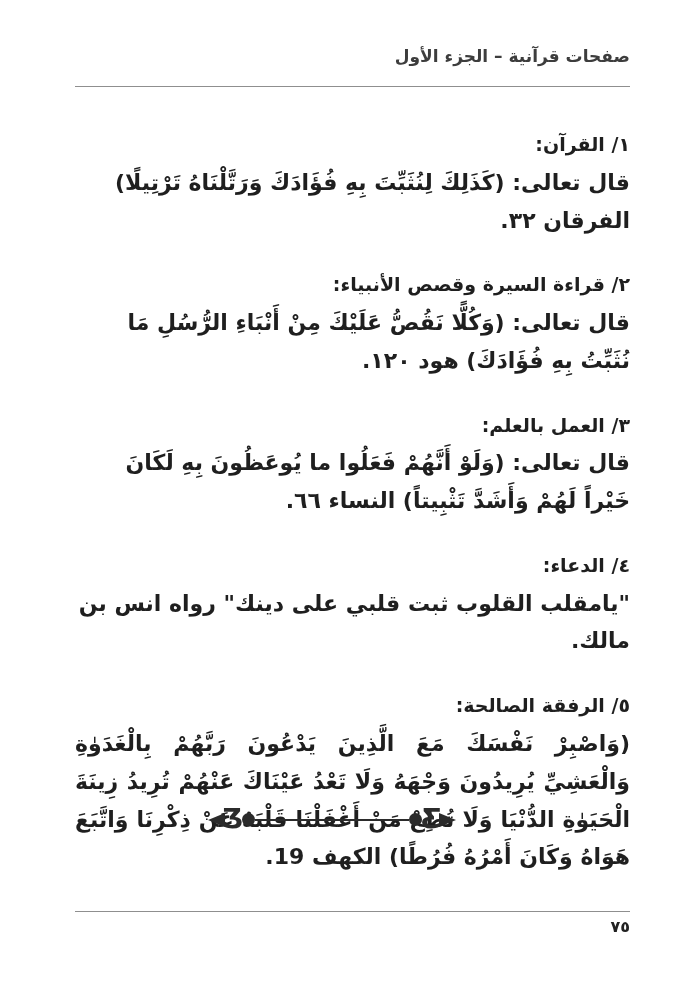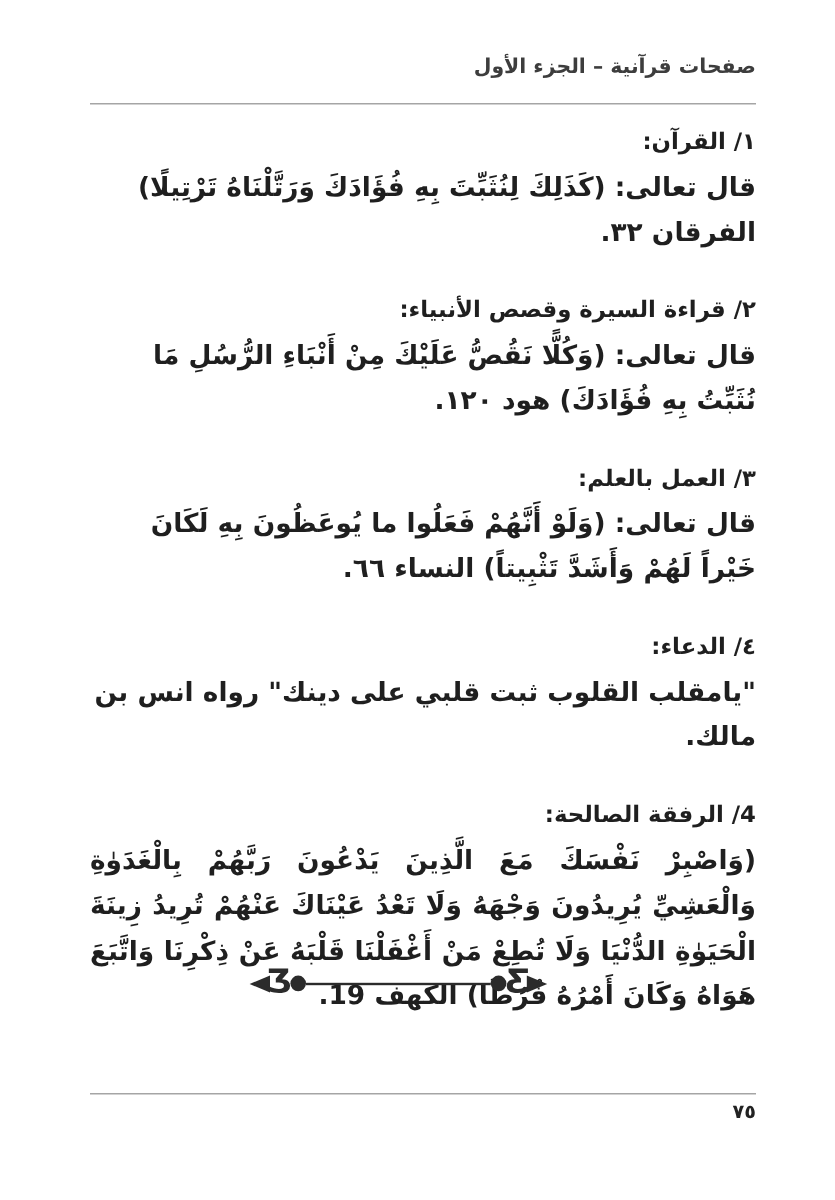--- a/index.html
+++ b/index.html
@@ -37,21 +37,21 @@
   }
   .page-title{
     margin-top:30px;
     text-align:center;
     font-size:36px;
     font-weight:bold;
     color:var(--title-ink);
     line-height:1.25;
   }
   .article-body{
-    margin-top:19px;
+    margin-top:45px;
     color:var(--ink);
   }
   .section{margin-bottom:33px;}
   .section:last-child{margin-bottom:0;}
   .section-heading{
     font-size:19px;
     font-weight:bold;
     line-height:1.35;
     margin-bottom:6px;
     color:var(--ink);
@@ -131,21 +131,21 @@
         <h2 class="section-heading">٣/ العمل بالعلم:</h2>
         <p class="section-body">قال تعالى: (وَلَوْ أَنَّهُمْ فَعَلُوا ما يُوعَظُونَ بِهِ لَكَانَ خَيْراً لَهُمْ وَأَشَدَّ تَثْبِيتاً) النساء ٦٦.</p>
       </div>
 
       <div class="section">
         <h2 class="section-heading">٤/ الدعاء:</h2>
         <p class="section-body">"يامقلب القلوب ثبت قلبي على دينك" رواه انس بن مالك.</p>
       </div>
 
       <div class="section">
-        <h2 class="section-heading">4/ الرفقة الصالحة:</h2>
+        <h2 class="section-heading">٥/ الرفقة الصالحة:</h2>
         <p class="section-body justified">(وَاصْبِرْ نَفْسَكَ مَعَ الَّذِينَ يَدْعُونَ رَبَّهُمْ بِالْغَدَوٰةِ وَالْعَشِيِّ يُرِيدُونَ وَجْهَهُ وَلَا تَعْدُ عَيْنَاكَ عَنْهُمْ تُرِيدُ زِينَةَ الْحَيَوٰةِ الدُّنْيَا وَلَا تُطِعْ مَنْ أَغْفَلْنَا قَلْبَهُ عَنْ ذِكْرِنَا وَاتَّبَعَ هَوَاهُ وَكَانَ أَمْرُهُ فُرُطًا) الكهف 19.</p>
       </div>
 
     </div>
   </div>
 
   <div class="divider">
     <div class="divider-inner">
       <span class="orn-arrow left"></span>
       <span class="orn-scroll">Ʒ</span>

